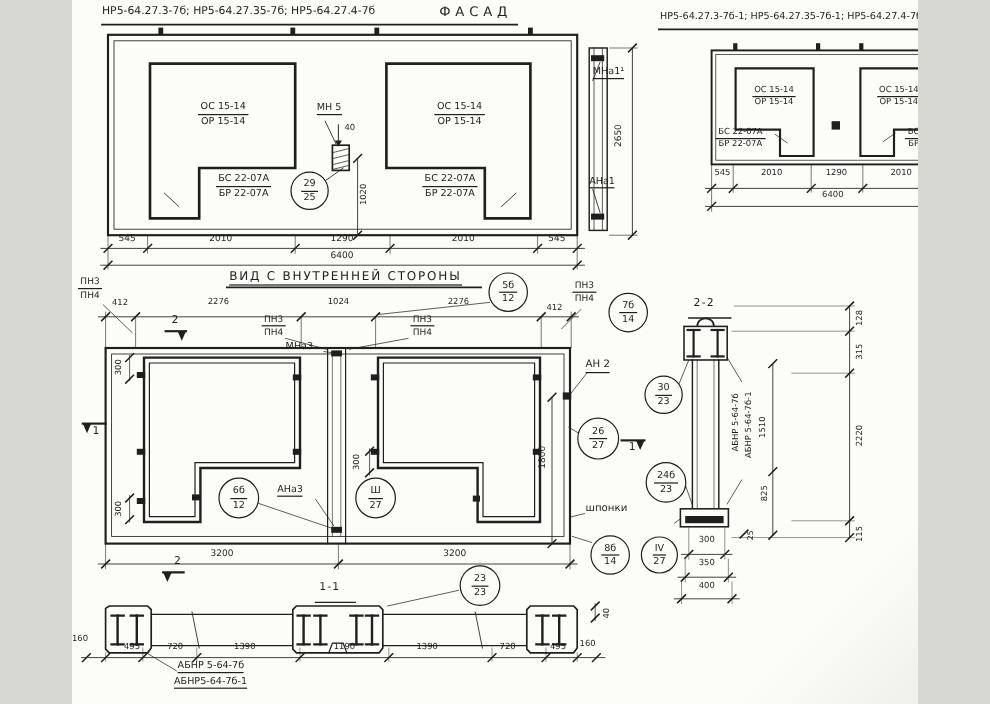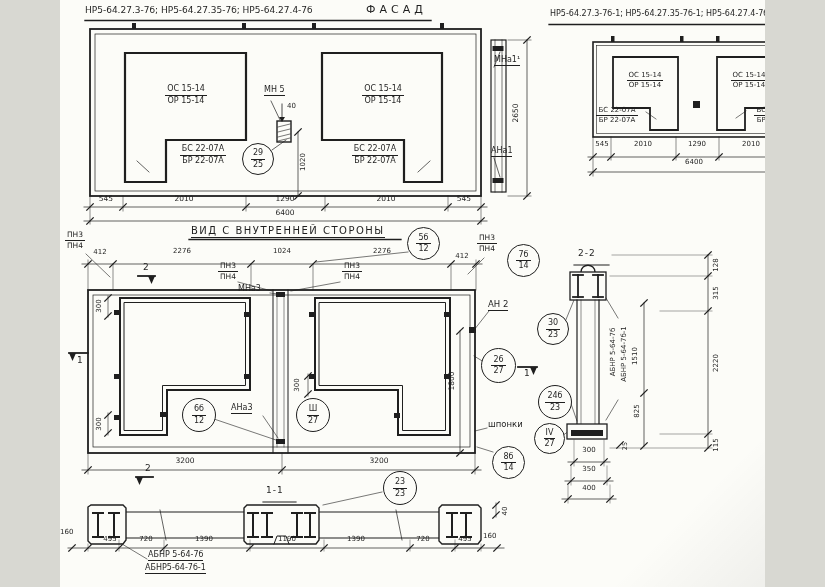--- a/index.html
+++ b/index.html
@@ -466,21 +466,21 @@
 </div>
 <div class="mc" style="left:421px;top:348px;width:33px;height:33px">
   <span class="t">26</span>
   <span>27</span>
 </div>
 <div class="mc" style="left:478px;top:385px;width:32px;height:32px">
   <span class="t">24б</span>
   <span>23</span>
 </div>
 <span class="lbl fs85" style="left:428px;top:420px">шпонки</span>
-<div class="mc" style="left:474px;top:423px;width:29px;height:29px">
+<div class="mc" style="left:474px;top:447px;width:29px;height:29px">
   <span class="t">IV</span>
   <span>27</span>
 </div>
 <div class="mc" style="left:432px;top:446px;width:31px;height:31px">
   <span class="t">8б</span>
   <span>14</span>
 </div>
 <span class="lbl fs75 ctr" style="left:108px;top:457px;width:34px">3200</span>
 <span class="lbl fs75 ctr" style="left:302px;top:457px;width:34px">3200</span>
 <span class="lbl fs9" style="left:17px;top:356px">1</span>

